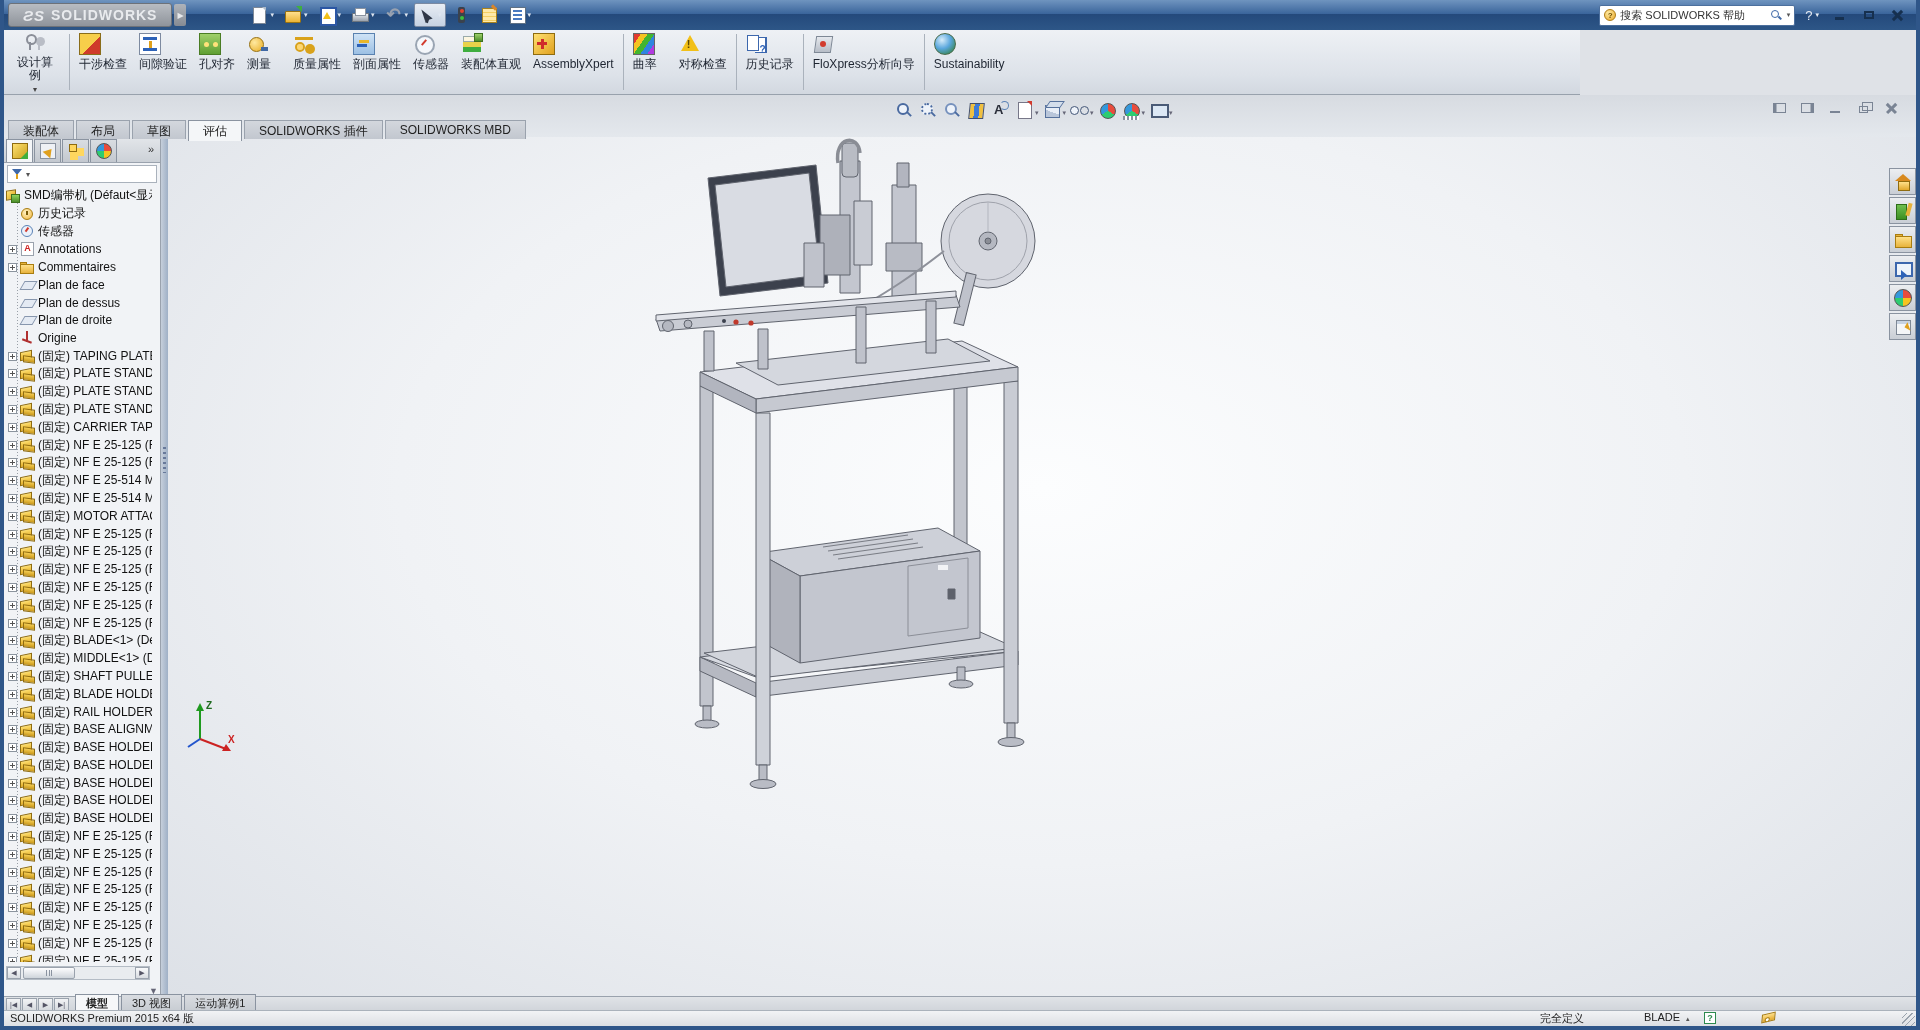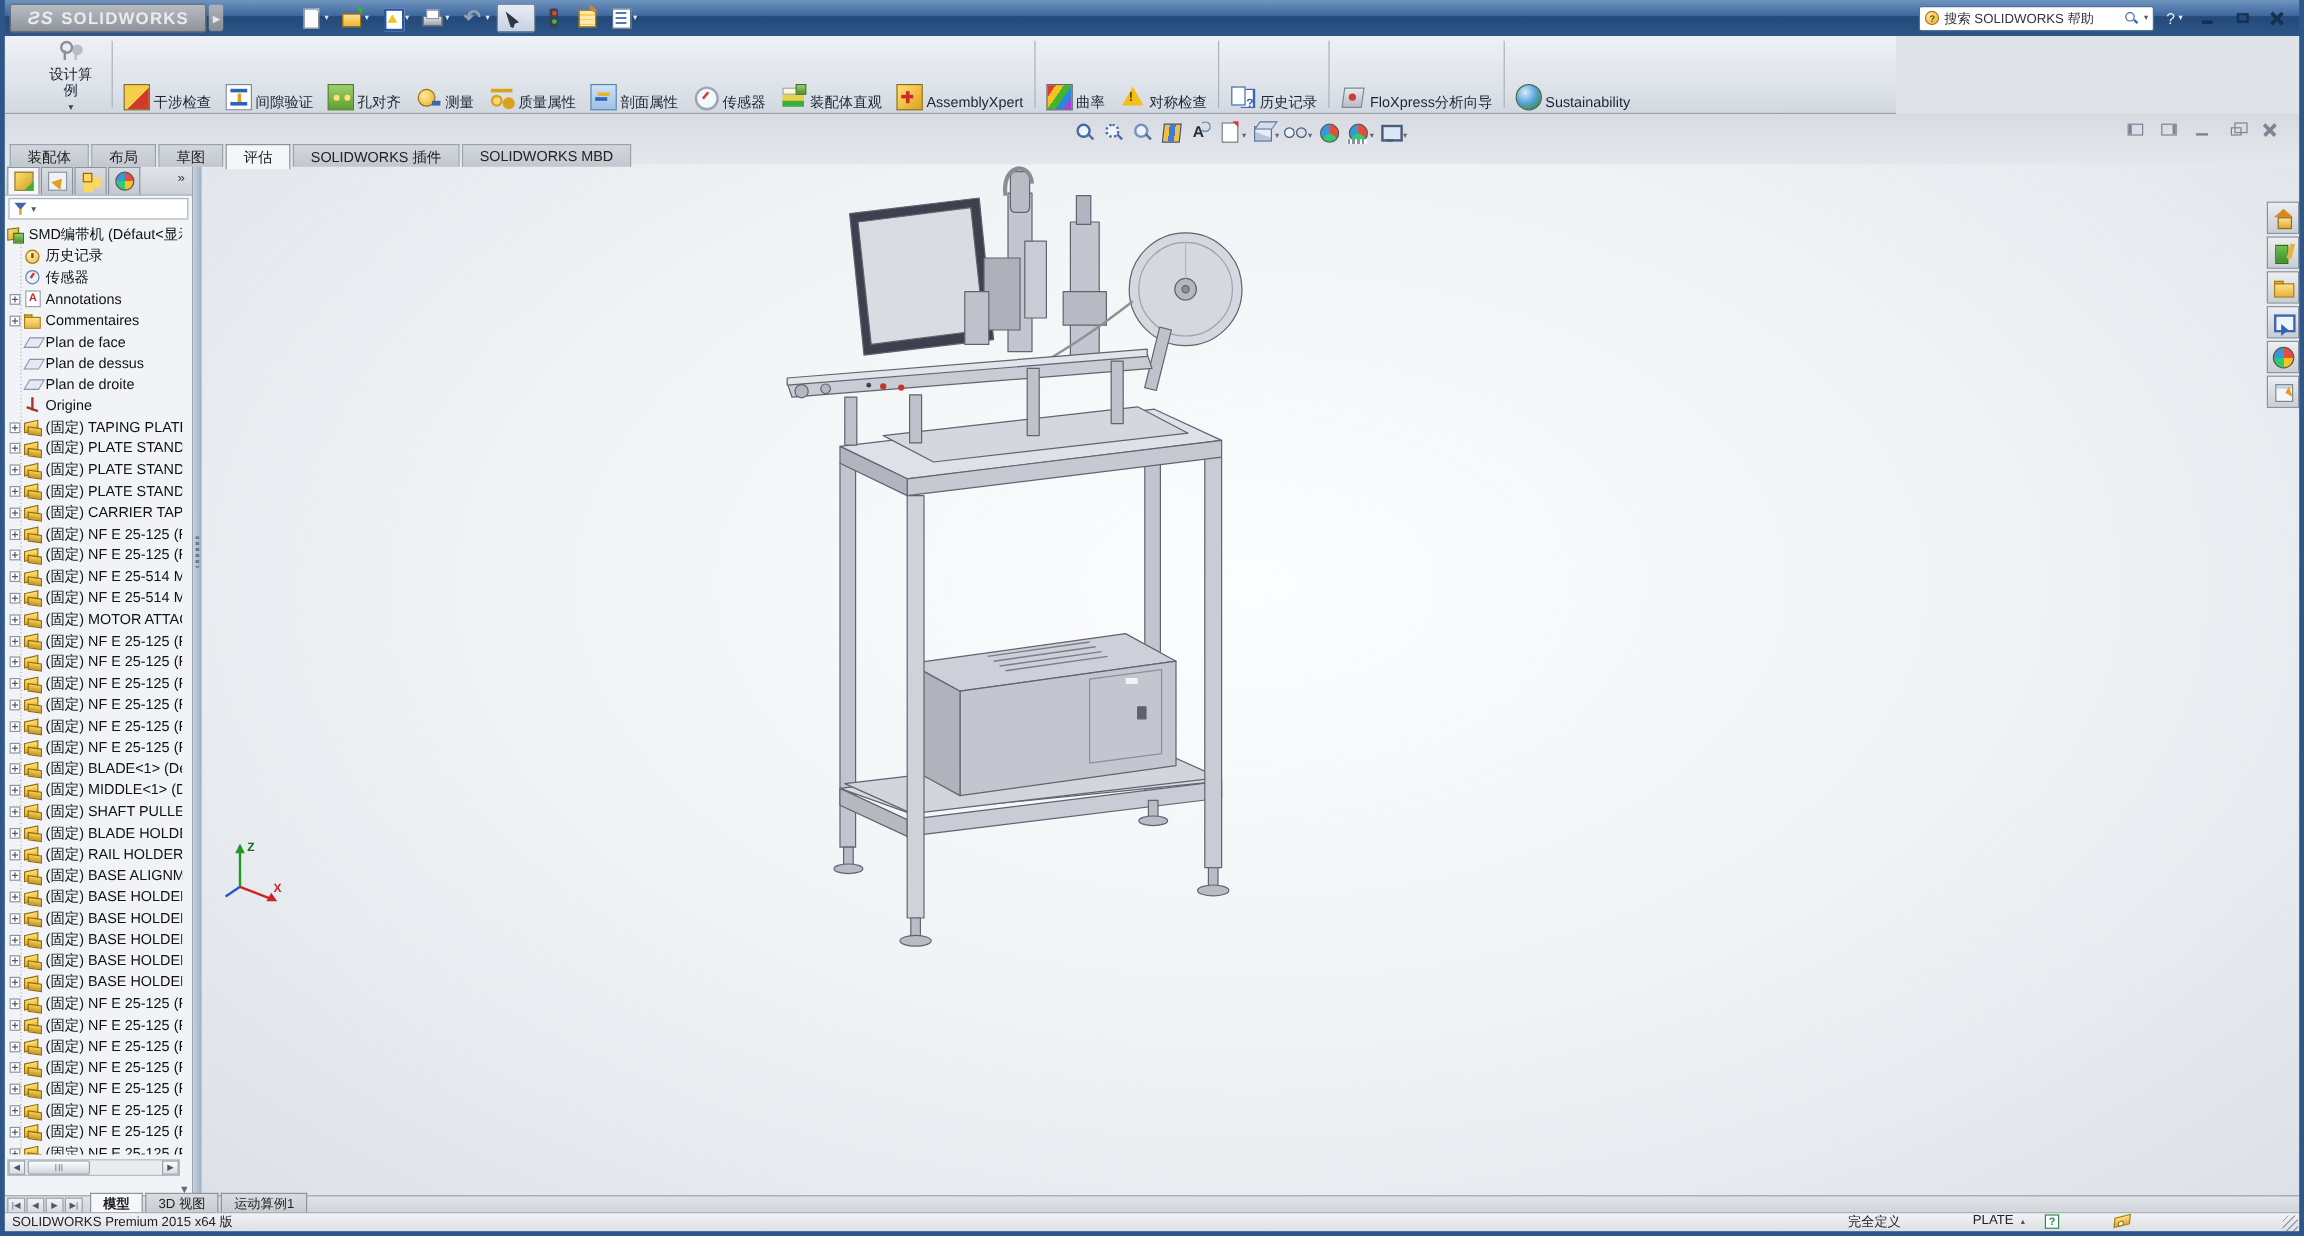--- a/index.html
+++ b/index.html
@@ -81,27 +81,27 @@
   .ic-file-properties::after { content:""; position:absolute; right:1px; top:0; width:6px; height:3px;
     background:#d8862b; transform:rotate(45deg); }
   .ic-options-list::before { content:""; position:absolute; left:2px; top:1px; width:14px; height:15px;
     background:#fff; border:1px solid #5f7184; }
   .ic-options-list::after { content:""; position:absolute; left:5px; top:4px; width:9px; height:10px;
     background:repeating-linear-gradient(#4a7ac0 0 2px, transparent 2px 4px); }
 
   
   #ribbon { position:absolute; left:4px; top:30px; width:1576px; height:65px;
     background:linear-gradient(#eef1f5,#dde2e9 70%, #d2d8e0); border-bottom:1px solid #98a1ac;
-    display:flex; align-items:stretch; z-index:40;padding-left:24px; }
+    display:flex; align-items:stretch; z-index:40; }
   #rlarge { width:58px; margin:2px 2px; display:flex; flex-direction:column; align-items:center; justify-content:center; }
   #rlarge .rlabel { text-align:center; }
   #rlarge .ddv { font-size:8px; color:#444; }
   .rsep { width:1px; background:#aab2bc; margin:4px 3px; }
   #rbuttons { display:flex; align-items:stretch; }
-  .rbtn { min-width:46px; padding:3px 6px 2px; display:flex; flex-direction:row; align-items:flex-end;
+  .rbtn { min-width:46px; padding:3px 6px 2px; display:flex; flex-direction:column; align-items:flex-start;
     justify-content:flex-start; gap:3px; }
   .rlabel { font-size:12px; line-height:13px; color:#1d2430; text-align:center; max-width:96px; }
   .rbtn .rlabel { max-width:72px; }
   .rbtn.wide .rlabel { max-width:120px; }
 
   .ric { width:22px; height:22px; position:relative; flex:0 0 22px; }
   .ic-design-study::before { content:""; position:absolute; left:2px; top:3px; width:7px; height:7px;
     border:2px solid #8b8f99; border-radius:50%; box-shadow:9px 2px 0 -1px #b9bdc6; }
   .ic-design-study::after { content:""; position:absolute; left:5px; top:11px; width:2px; height:8px;
     background:#8b8f99; box-shadow:9px 0 0 #b9bdc6; }
@@ -955,19 +955,19 @@
 
   <div class="btab active">模型</div>
       <div class="btab">3D 视图</div>
       <div class="btab">运动算例1</div>
     </div>
 </div>
 
 <div id="statusbar">
   <span id="status-left">SOLIDWORKS Premium 2015 x64 版</span>
   <span id="status-state">完全定义</span>
-  <span id="status-units">PLATE</span>
+  <span id="status-units">BLADE</span>
   <span id="status-help">?</span>
   <span id="status-tag"></span>
   <span id="resize-grip"></span>
 </div>
 
 <div id="frame"></div>
 
 </body></html>

